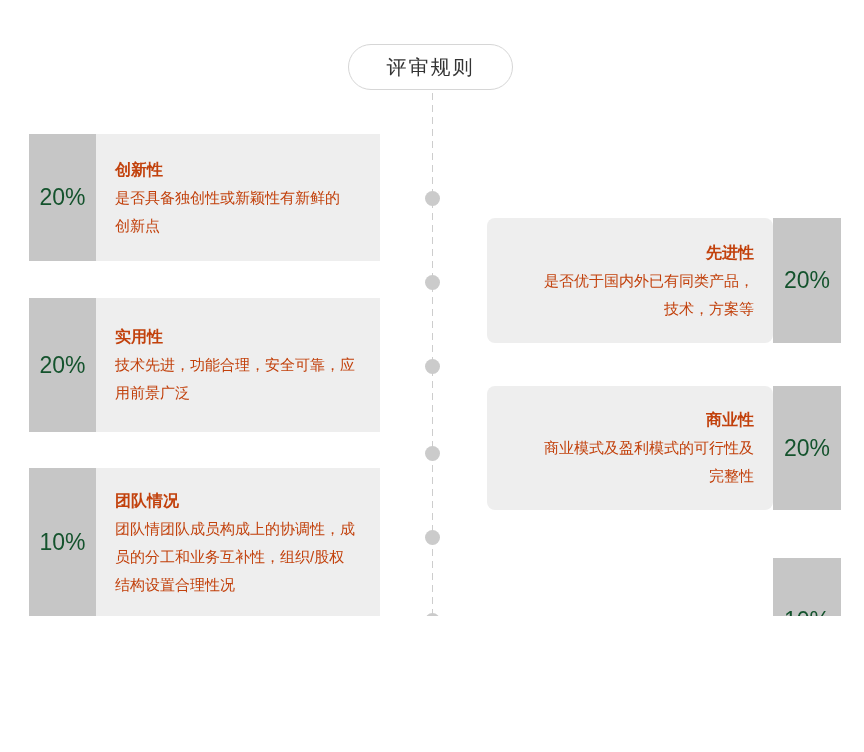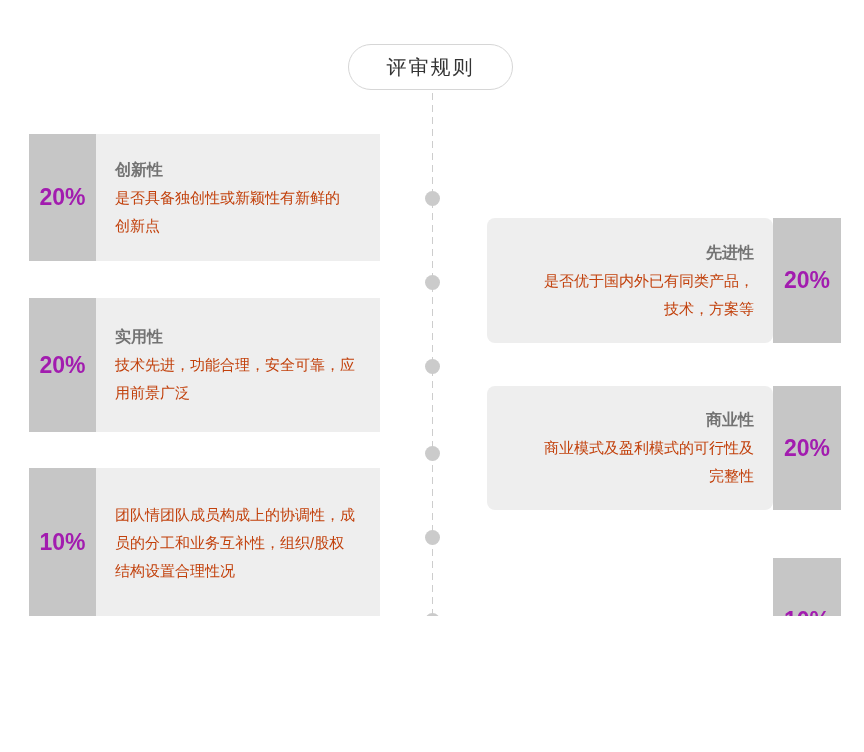--- a/index.html
+++ b/index.html
@@ -48,35 +48,35 @@
     box-sizing: border-box;
   }
   .card.left  { left: 29px;  width: 351px; flex-direction: row; }
   .card.right { left: 487px; width: 354px; flex-direction: row-reverse; }
 
   .percent {
     width: 67px;
     flex: 0 0 67px;
     background: #c6c6c6;
     display: flex; align-items: center; justify-content: center;
-    font-size: 23px; font-weight: bold; color: #a21caf;
+    font-size: 23px; font-weight: normal; color: #14532d;
   }
   .card.right .percent { flex-basis: 68px; width: 68px; }
 
   .desc {
     flex: 1 1 auto;
     background: #eeeeee;
     display: flex; flex-direction: column; justify-content: center;
     padding: 10px 19px;
     box-sizing: border-box;
   }
   .card.right .desc { align-items: flex-end; text-align: right; border-radius: 8px; }
 
   .card-title {
-    font-size: 16px; font-weight: bold; color: #737373;
+    font-size: 16px; font-weight: bold; color: #c2410c;
     line-height: 28px;
   }
   .desc-line {
     font-size: 15px; color: #c2410c;
     line-height: 28px;
     white-space: nowrap;
   }
 </style>
 </head>
 <body>
@@ -123,20 +123,21 @@
     <div class="percent">20%</div>
     <div class="desc">
       <div class="card-title">商业性</div>
     <div class="desc-line">商业模式及盈利模式的可行性及</div>
           <div class="desc-line">完整性</div>
         </div>
   </div>
       <div class="card left" style="top: 468px; height: 149px;">
     <div class="percent">10%</div>
     <div class="desc">
+      <div class="card-title">团队情况</div>
     <div class="desc-line">团队情团队成员构成上的协调性，成</div>
           <div class="desc-line">员的分工和业务互补性，组织/股权</div>
           <div class="desc-line">结构设置合理性况</div>
         </div>
   </div>
       <div class="card right" style="top: 558px; height: 125px;">
     <div class="percent">10%</div>
   </div>
     </div>
 </div>

